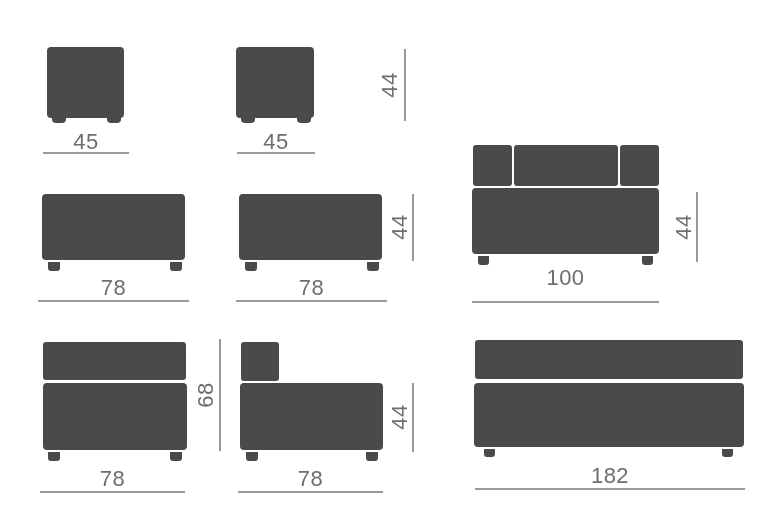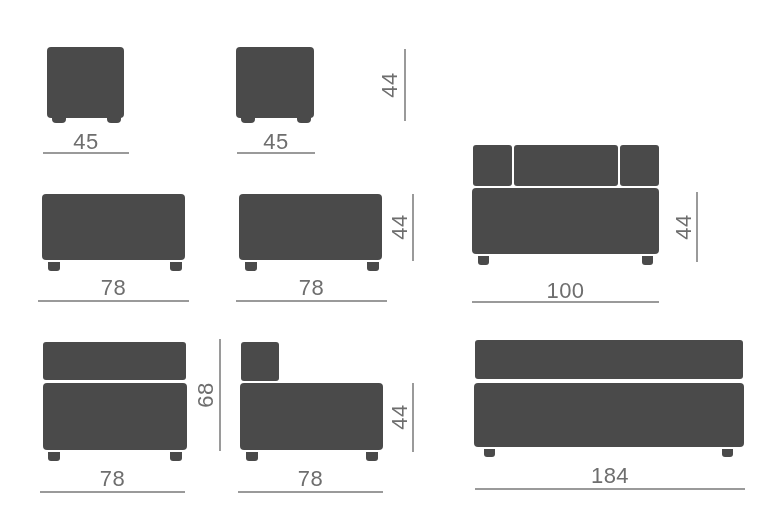--- a/index.html
+++ b/index.html
@@ -99,21 +99,21 @@
     <div class="dim-label vertical" style="left:366px; top:216px; width:68px; height:22px;">44</div>
   </div>
 
   <div>
     <div class="shape r3" style="left:473px; top:145px; width:39px; height:41px;"></div>
     <div class="shape r3" style="left:514px; top:145px; width:104px; height:41px;"></div>
     <div class="shape r3" style="left:620px; top:145px; width:39px; height:41px;"></div>
     <div class="shape r4" style="left:472px; top:188px; width:187px; height:66px;"></div>
     <div class="foot" style="left:478px; top:256px; width:11px; height:9px;"></div>
     <div class="foot" style="left:642px; top:256px; width:11px; height:9px;"></div>
-    <div class="dim-label" style="left:472px; top:280px; width:187px;">100</div>
+    <div class="dim-label" style="left:472px; top:267px; width:187px;">100</div>
     <div class="underline" style="left:472px; top:301px; width:187px;"></div>
     <div class="vline" style="left:696px; top:192px; height:70px;"></div>
     <div class="dim-label vertical" style="left:649px; top:216px; width:70px; height:22px;">44</div>
   </div>
 
   <div>
     <div class="shape r3" style="left:43px; top:342px; width:143px; height:38px;"></div>
     <div class="shape r4" style="left:43px; top:383px; width:144px; height:67px;"></div>
     <div class="foot" style="left:48px; top:452px; width:12px; height:9px;"></div>
     <div class="foot" style="left:170px; top:452px; width:12px; height:9px;"></div>
@@ -132,17 +132,17 @@
     <div class="underline" style="left:238px; top:491px; width:145px;"></div>
     <div class="vline" style="left:412px; top:383px; height:69px;"></div>
     <div class="dim-label vertical" style="left:365px; top:406px; width:70px; height:22px;">44</div>
   </div>
 
   <div>
     <div class="shape r3" style="left:475px; top:340px; width:268px; height:39px;"></div>
     <div class="shape r4" style="left:474px; top:383px; width:270px; height:64px;"></div>
     <div class="foot" style="left:484px; top:449px; width:11px; height:8px;"></div>
     <div class="foot" style="left:722px; top:449px; width:11px; height:8px;"></div>
-    <div class="dim-label" style="left:475px; top:465px; width:270px;">184</div>
+    <div class="dim-label" style="left:475px; top:465px; width:270px;">182</div>
     <div class="underline" style="left:475px; top:488px; width:270px;"></div>
   </div>
 
 </div>
 
 </body></html>

